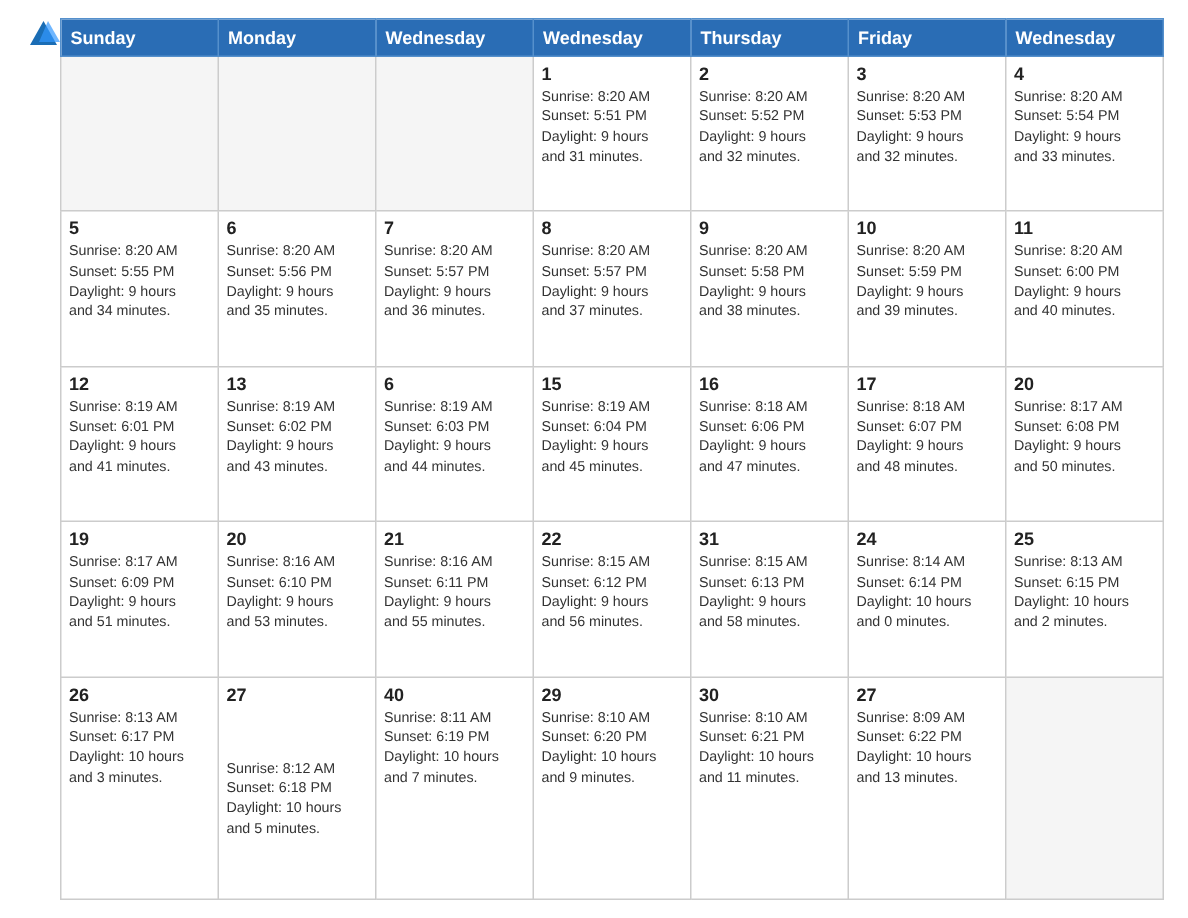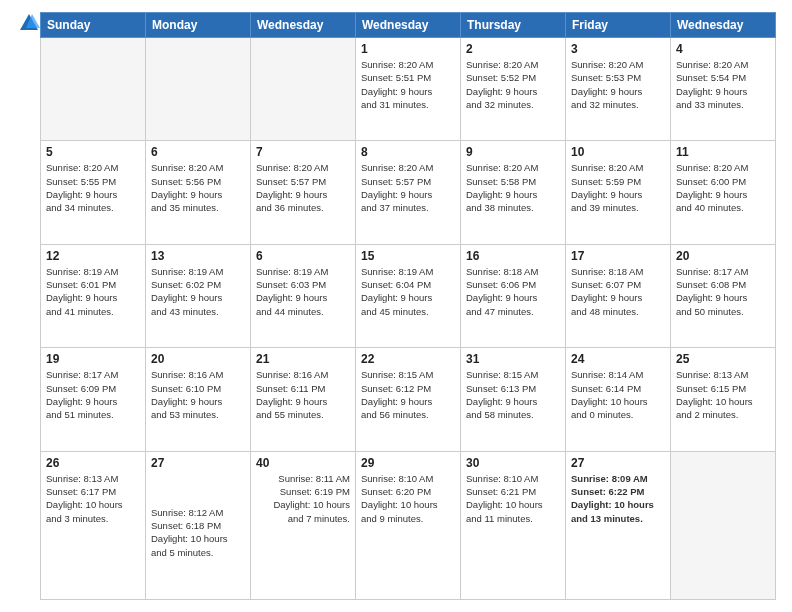--- a/index.html
+++ b/index.html
@@ -335,42 +335,42 @@
           </td>
           <td>
             <div class="day-number">27</div>
             <div class="day-info" style="white-space: pre-line; margin-top: 36px;">Sunrise: 8:12 AM
 Sunset: 6:18 PM
 Daylight: 10 hours
 and 5 minutes.</div>
           </td>
           <td>
             <div class="day-number">40</div>
-            <div class="day-info" style="white-space: pre-line; text-align: right;">Sunrise: 8:11 AM
+            <div class="day-info" style="white-space: pre-line;">Sunrise: 8:11 AM
 Sunset: 6:19 PM
 Daylight: 10 hours
 and 7 minutes.</div>
           </td>
           <td>
             <div class="day-number">29</div>
             <div class="day-info" style="white-space: pre-line;">Sunrise: 8:10 AM
 Sunset: 6:20 PM
 Daylight: 10 hours
 and 9 minutes.</div>
           </td>
           <td>
             <div class="day-number">30</div>
             <div class="day-info" style="white-space: pre-line;">Sunrise: 8:10 AM
 Sunset: 6:21 PM
 Daylight: 10 hours
 and 11 minutes.</div>
           </td>
           <td>
             <div class="day-number">27</div>
-            <div class="day-info" style="white-space: pre-line; font-weight: bold;">Sunrise: 8:09 AM
+            <div class="day-info" style="white-space: pre-line;">Sunrise: 8:09 AM
 Sunset: 6:22 PM
 Daylight: 10 hours
 and 13 minutes.</div>
           </td>
           <td class="empty"></td>
         </tr>
       </tbody>
   </table>
 </div>
 

